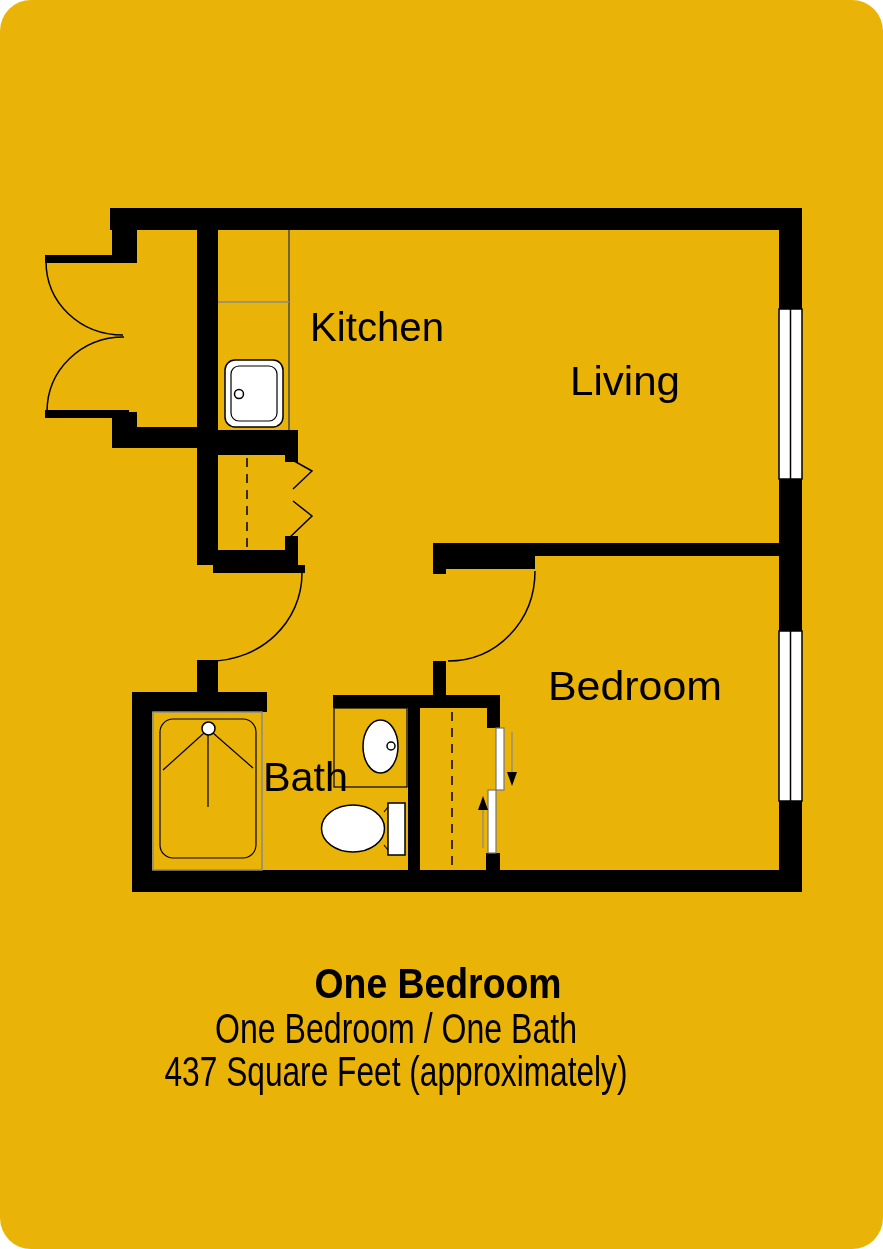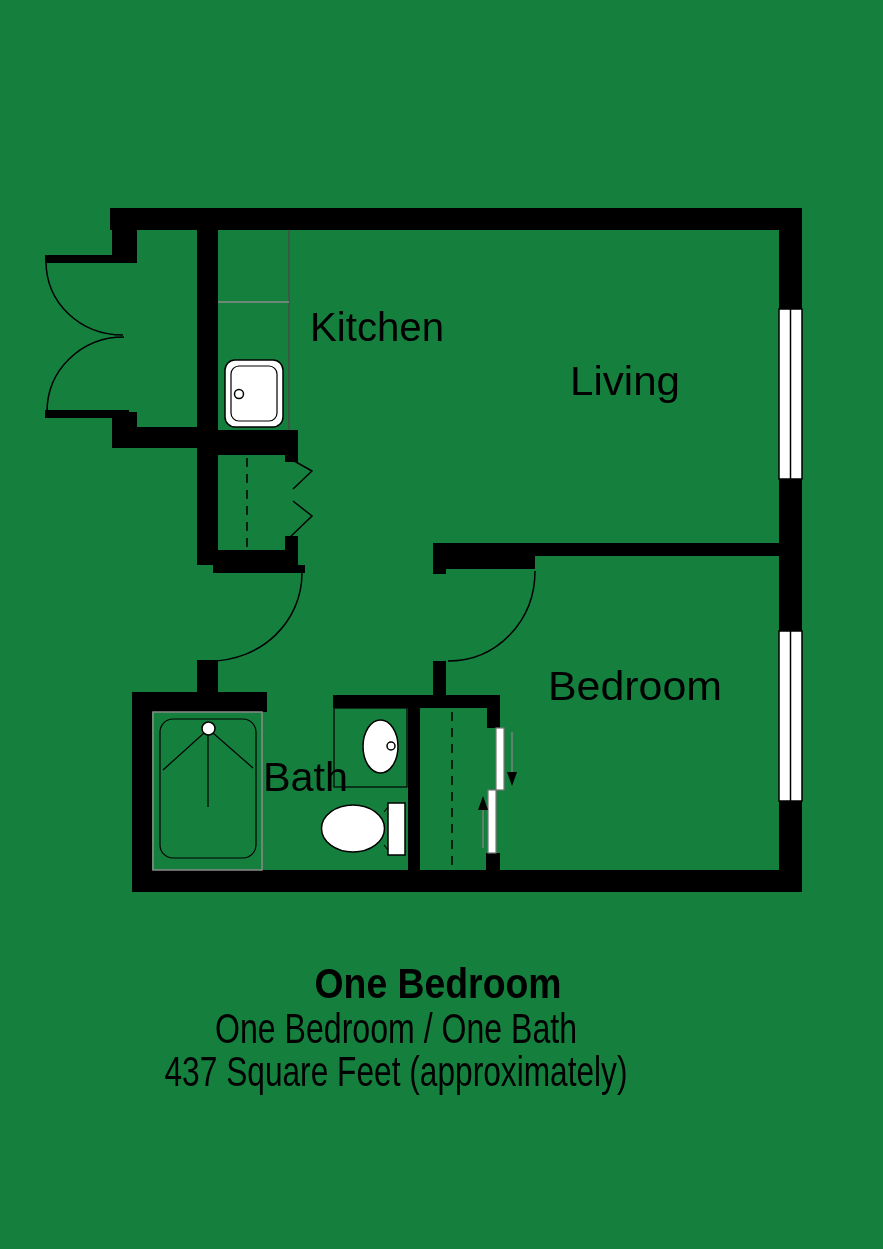--- a/index.html
+++ b/index.html
@@ -4,22 +4,23 @@
 <style>
   html, body {
     margin: 0;
     padding: 0;
     background: #ffffff;
   }
   .page {
     position: relative;
     width: 883px;
     height: 1249px;
-    background: #15803d;
+    background: #eab308;
     overflow: hidden;
+    border-radius: 31px;
   }
   svg {
     display: block;
   }
   .room-label {
     font-family: "Liberation Sans", sans-serif;
     font-size: 40px;
     fill: #000000;
   }
   .caption-title {

